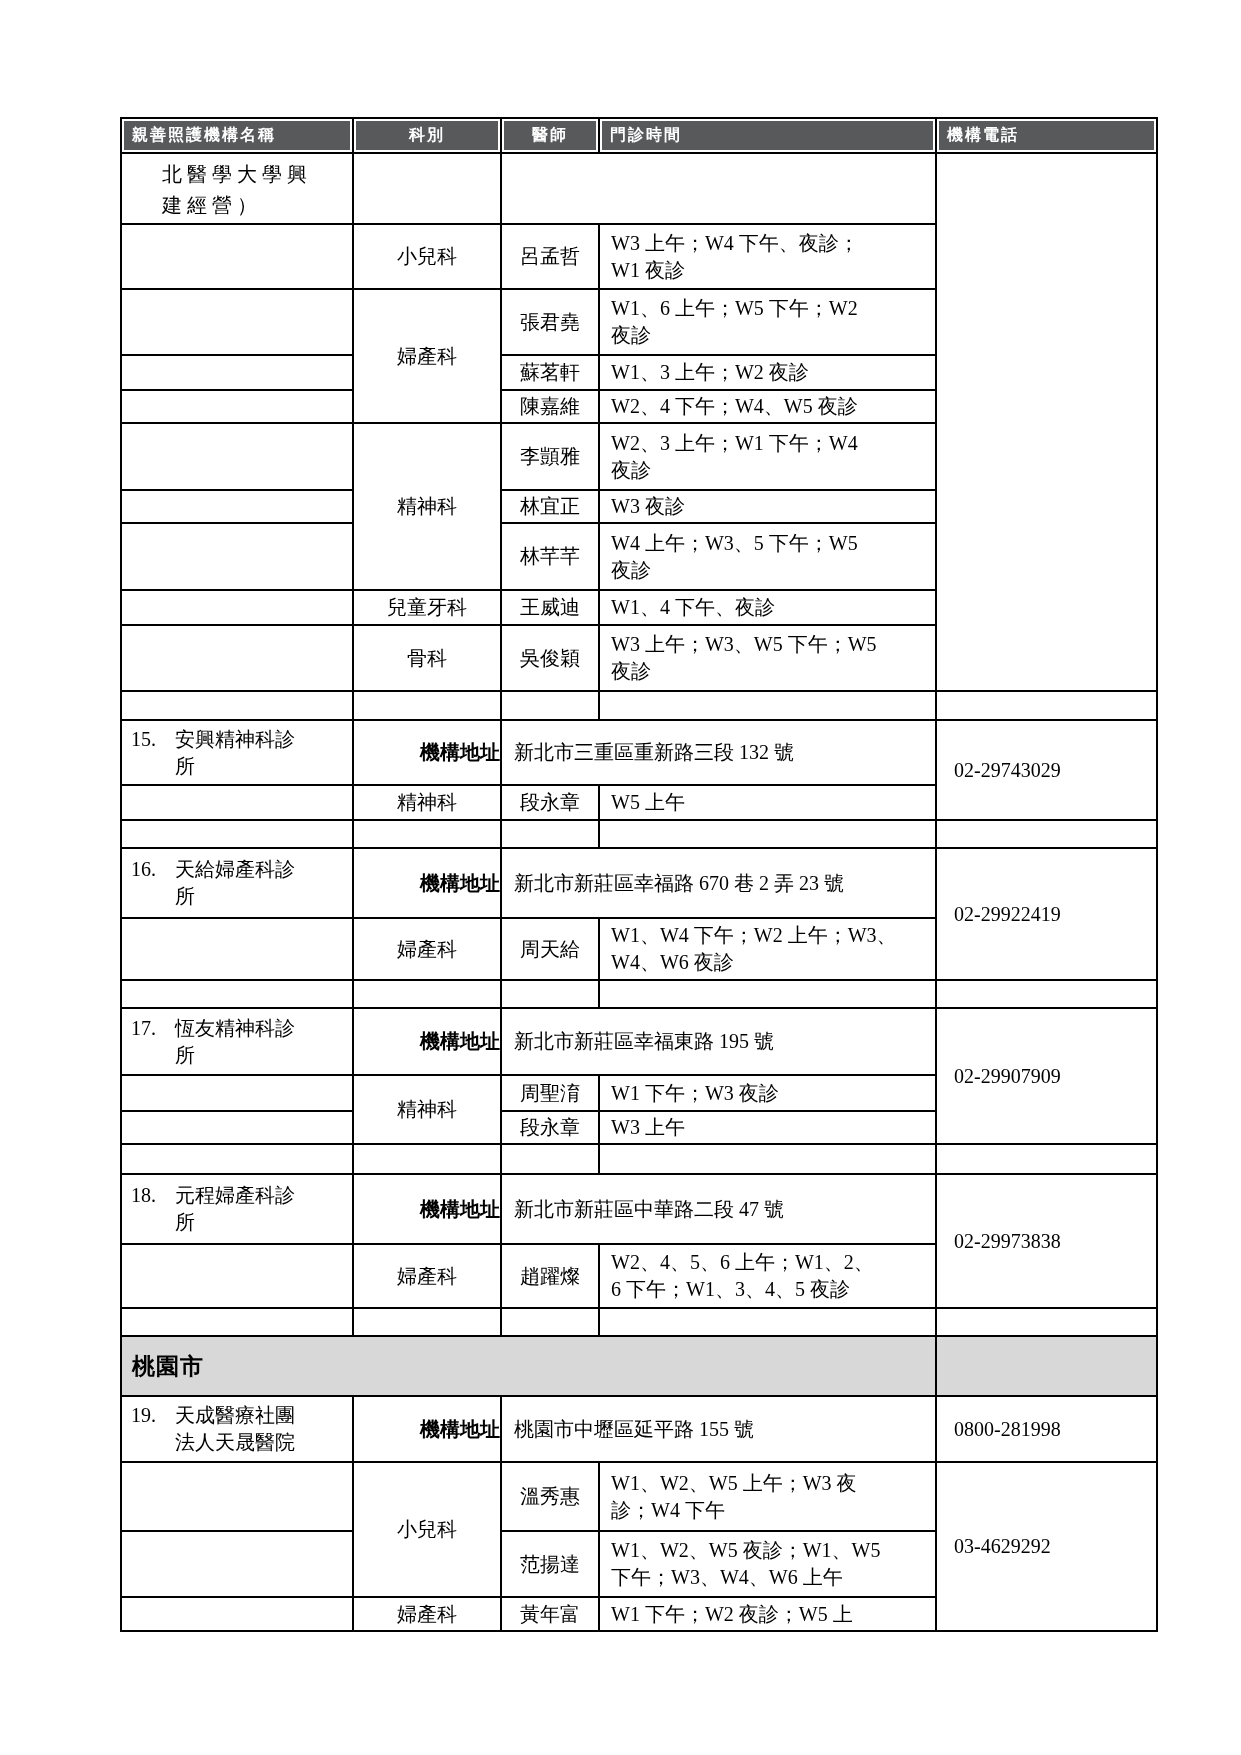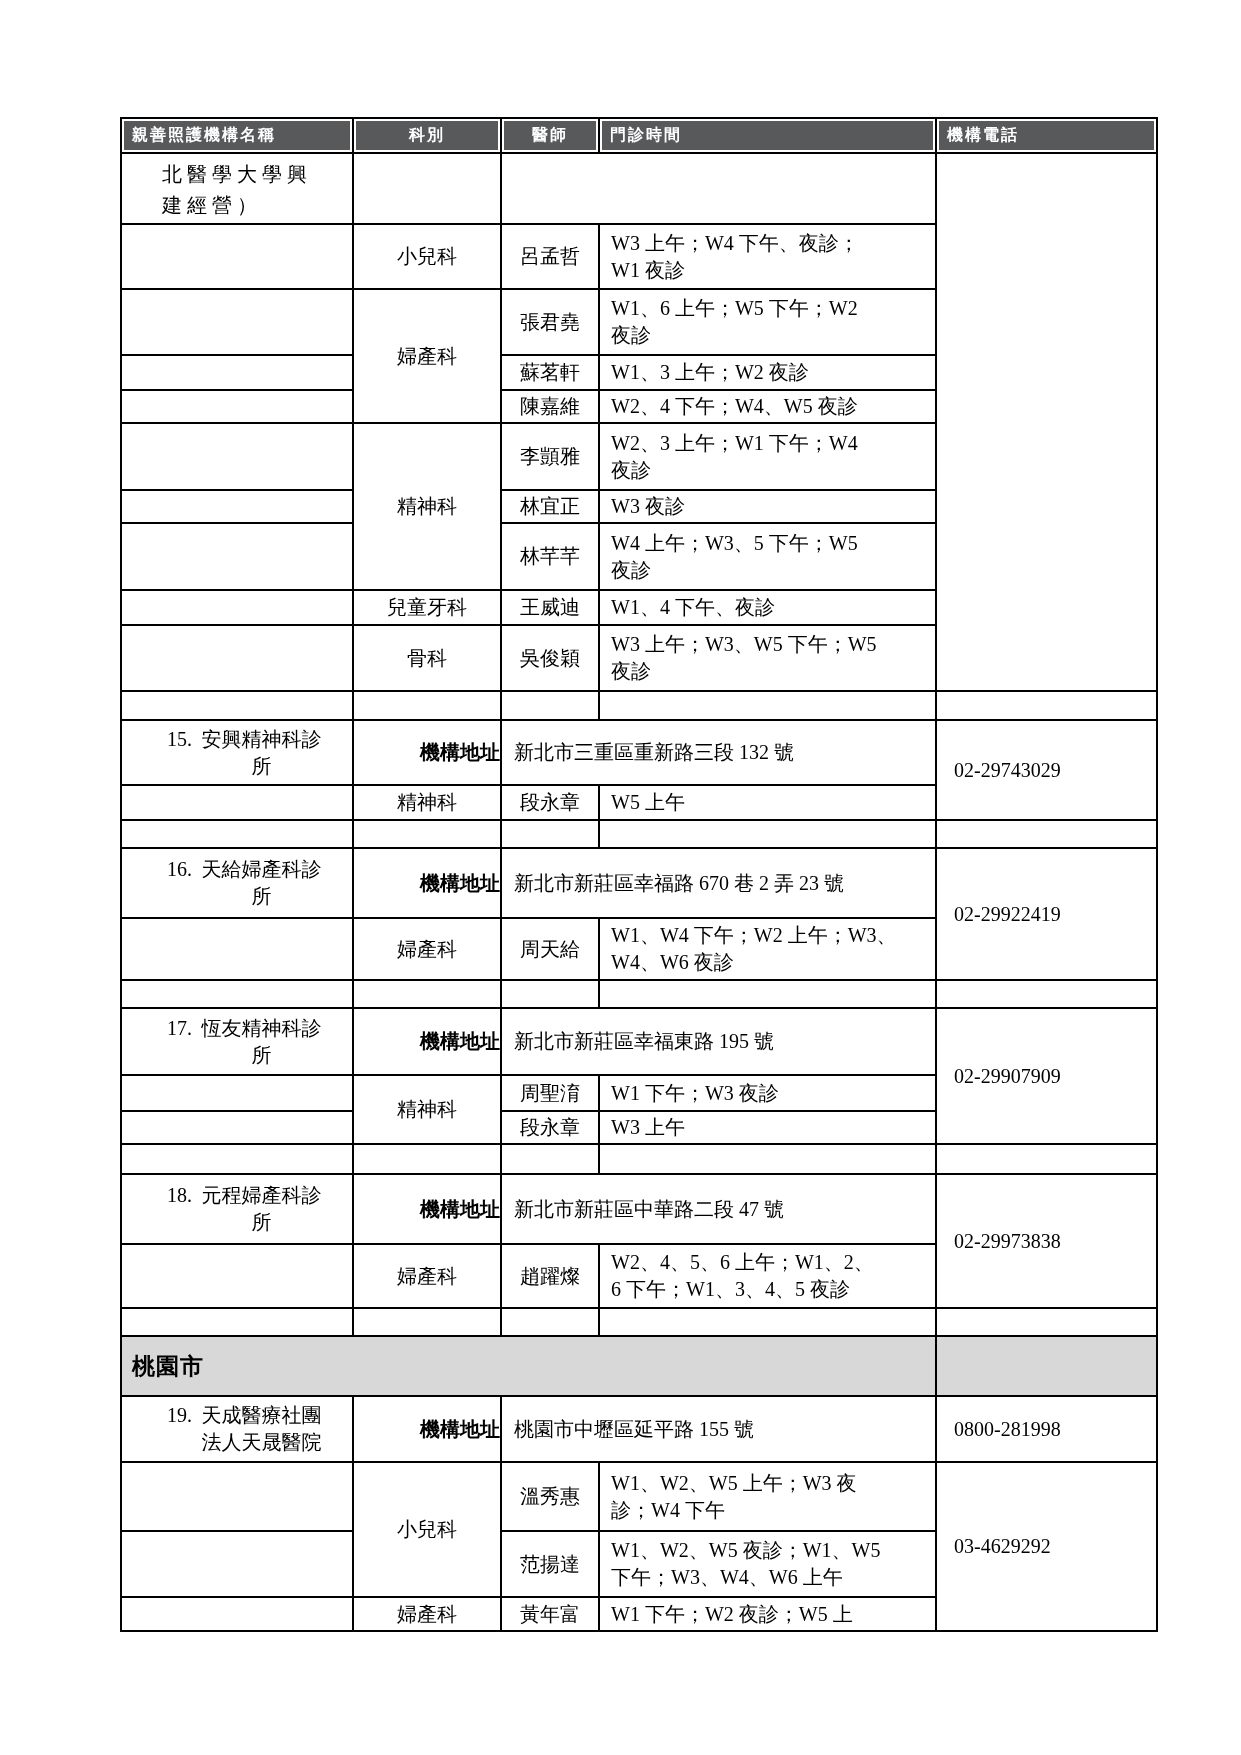--- a/index.html
+++ b/index.html
@@ -34,21 +34,21 @@
   th.h-left   { text-align:left; padding-left:10px; }
   th.h-center { text-align:center; }
 
   
   tbody td {
     border:2px solid #000000;
     vertical-align:middle;
     font-size:20px;
   }
   td.name {
-    text-align:center;
+    text-align:left;
     padding:2px 4px 2px 9px;
     line-height:27px;
   }
   td.name .num { display:inline-block; width:44px; vertical-align:top; }
   td.name .nm  { display:inline-block; vertical-align:top; white-space:pre-line; max-width:170px; }
   td.name-cont {
     text-align:left;
     vertical-align:top;
     padding:5px 4px 2px 40px;
     white-space:pre-line;

